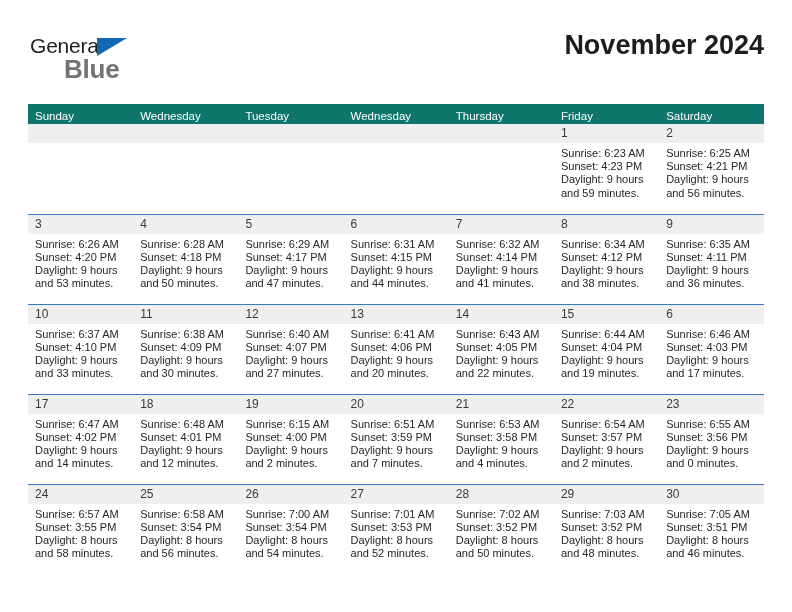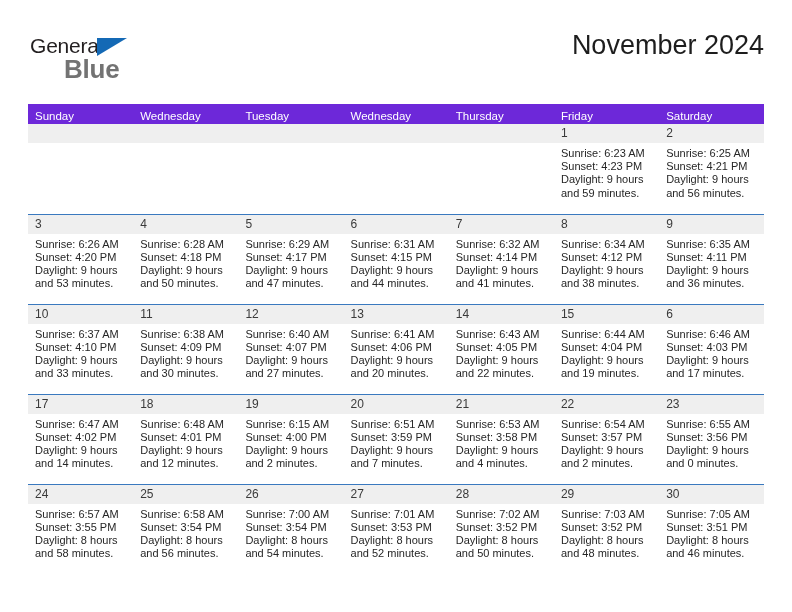--- a/index.html
+++ b/index.html
@@ -66,21 +66,21 @@
 
   .title-block {
     position: absolute;
     right: 0;
     top: 0;
     text-align: right;
   }
   .cal-title {
     font-size: 27px;
     color: #1d1d1d;
-    font-weight: normal;
+    font-weight: bold;
     line-height: 34px;
     white-space: nowrap;
   }
   .cal-subtitle {
     font-size: 14.5px;
     color: #1d1d1d;
     line-height: 22px;
     margin-top: 5px;
     white-space: nowrap;
   }
@@ -88,21 +88,21 @@
   
   .calendar {
     position: absolute;
     left: 28px;
     top: 104px;
     width: 736px;
     border-collapse: collapse;
     table-layout: fixed;
   }
   .calendar th {
-    background: #6d28d9;
+    background: #0f766e;
     color: #ffffff;
     font-weight: normal;
     font-size: 11.5px;
     text-align: left;
     padding: 5px 0 1px 7px;
     height: 20px;
     box-sizing: border-box;
     border: none;
   }
   .calendar td {

